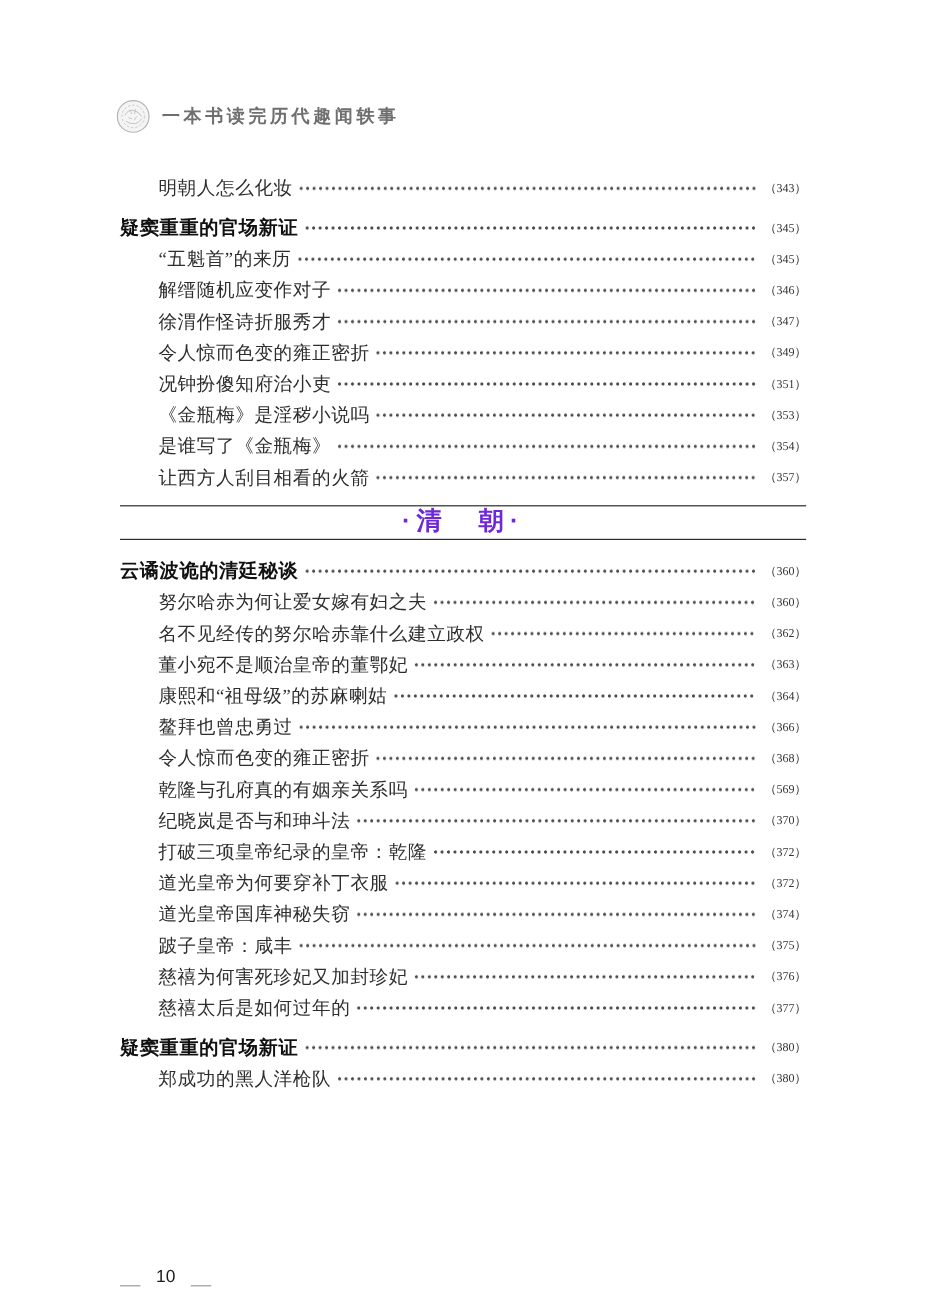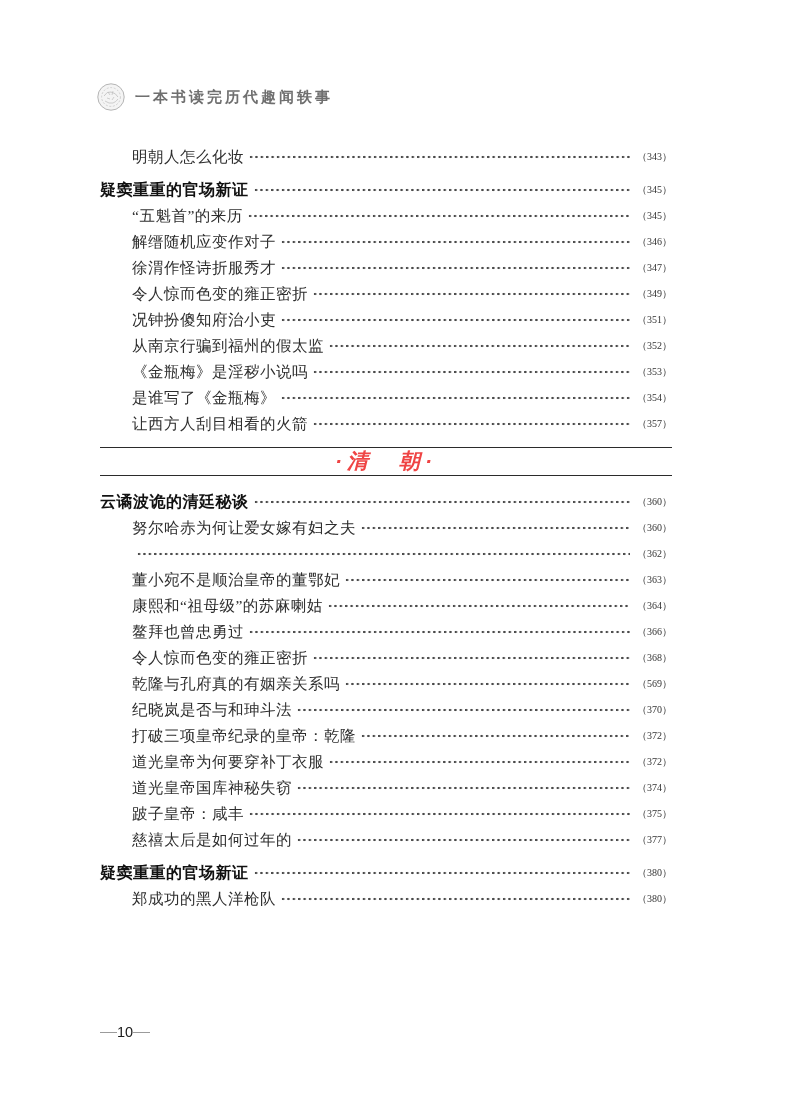--- a/index.html
+++ b/index.html
@@ -86,32 +86,31 @@
     margin-bottom: 13px;
     border-top: 1.4px solid #2b2b2b;
     border-bottom: 1.4px solid #2b2b2b;
     height: 27px;
     line-height: 26px;
     text-align: center;
     font-family: "Liberation Sans", "DejaVu Sans", sans-serif;
     font-weight: bold;
     font-size: 21px;
     letter-spacing: 5px;
-    color: #ef4444;
-    font-style: italic;
+    color: #6d28d9;
   }
 
   
   .page-footer {
     position: absolute;
     left: 100px;
-    top: 1024px;
+    top: 1056px;
     display: flex;
-    align-items: center;
-    gap: 0;
+    align-items: flex-end;
+    gap: 13px;
   }
   .footer-dash {
     width: 17px;
     height: 1px;
     background: #9b9b9b;
   }
   .footer-num {
     font-family: "Liberation Sans", "DejaVu Sans", sans-serif;
     font-size: 14.5px;
     color: #1a1a1a;
@@ -164,25 +163,20 @@
           <span class="toc-title">令人惊而色变的雍正密折</span>
           <span class="dot-leader"></span>
           <span class="toc-page">（349）</span>
         </div>
         <div class="toc-row level-item">
           <span class="toc-title">况钟扮傻知府治小吏</span>
           <span class="dot-leader"></span>
           <span class="toc-page">（351）</span>
         </div>
         <div class="toc-row level-item">
-          <span class="toc-title">从南京行骗到福州的假太监</span>
-          <span class="dot-leader"></span>
-          <span class="toc-page">（352）</span>
-        </div>
-        <div class="toc-row level-item">
           <span class="toc-title">《金瓶梅》是淫秽小说吗</span>
           <span class="dot-leader"></span>
           <span class="toc-page">（353）</span>
         </div>
         <div class="toc-row level-item">
           <span class="toc-title">是谁写了《金瓶梅》</span>
           <span class="dot-leader"></span>
           <span class="toc-page">（354）</span>
         </div>
         <div class="toc-row level-item">
@@ -201,20 +195,21 @@
           <span class="toc-title">云谲波诡的清廷秘谈</span>
           <span class="dot-leader"></span>
           <span class="toc-page">（360）</span>
         </div>
         <div class="toc-row level-item">
           <span class="toc-title">努尔哈赤为何让爱女嫁有妇之夫</span>
           <span class="dot-leader"></span>
           <span class="toc-page">（360）</span>
         </div>
         <div class="toc-row level-item">
+          <span class="toc-title">名不见经传的努尔哈赤靠什么建立政权</span>
           <span class="dot-leader"></span>
           <span class="toc-page">（362）</span>
         </div>
         <div class="toc-row level-item">
           <span class="toc-title">董小宛不是顺治皇帝的董鄂妃</span>
           <span class="dot-leader"></span>
           <span class="toc-page">（363）</span>
         </div>
         <div class="toc-row level-item">
           <span class="toc-title">康熙和“祖母级”的苏麻喇姑</span>
@@ -253,20 +248,25 @@
         </div>
         <div class="toc-row level-item">
           <span class="toc-title">道光皇帝国库神秘失窃</span>
           <span class="dot-leader"></span>
           <span class="toc-page">（374）</span>
         </div>
         <div class="toc-row level-item">
           <span class="toc-title">跛子皇帝：咸丰</span>
           <span class="dot-leader"></span>
           <span class="toc-page">（375）</span>
+        </div>
+        <div class="toc-row level-item">
+          <span class="toc-title">慈禧为何害死珍妃又加封珍妃</span>
+          <span class="dot-leader"></span>
+          <span class="toc-page">（376）</span>
         </div>
         <div class="toc-row level-item">
           <span class="toc-title">慈禧太后是如何过年的</span>
           <span class="dot-leader"></span>
           <span class="toc-page">（377）</span>
         </div>
         <div class="toc-row level-section gap-before">
           <span class="toc-title">疑窦重重的官场新证</span>
           <span class="dot-leader"></span>
           <span class="toc-page">（380）</span>

